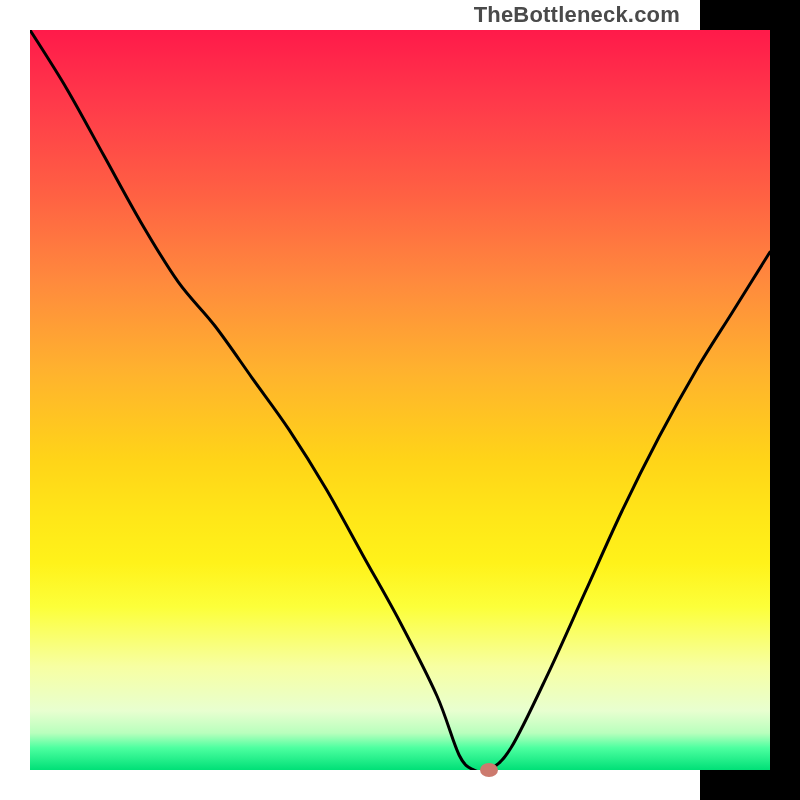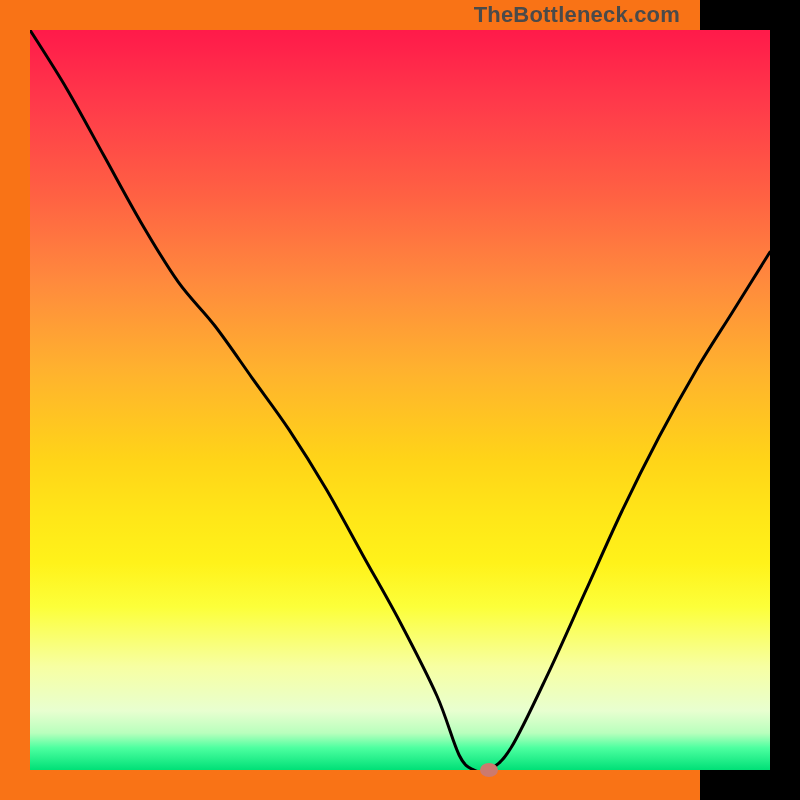--- a/index.html
+++ b/index.html
@@ -8,21 +8,21 @@
     background: #000;
     width: 800px;
     height: 800px;
     overflow: hidden;
     font-family: Arial, Helvetica, sans-serif;
   }
   .frame {
     position: relative;
     width: 700px;
     height: 800px;
-    background: #f97316;
+    background: #ffffff;
   }
   .watermark {
     position: absolute;
     top: 2px;
     right: 20px;
     color: #4a4a4a;
     font-size: 22px;
     font-weight: 600;
     letter-spacing: 0.2px;
   }

